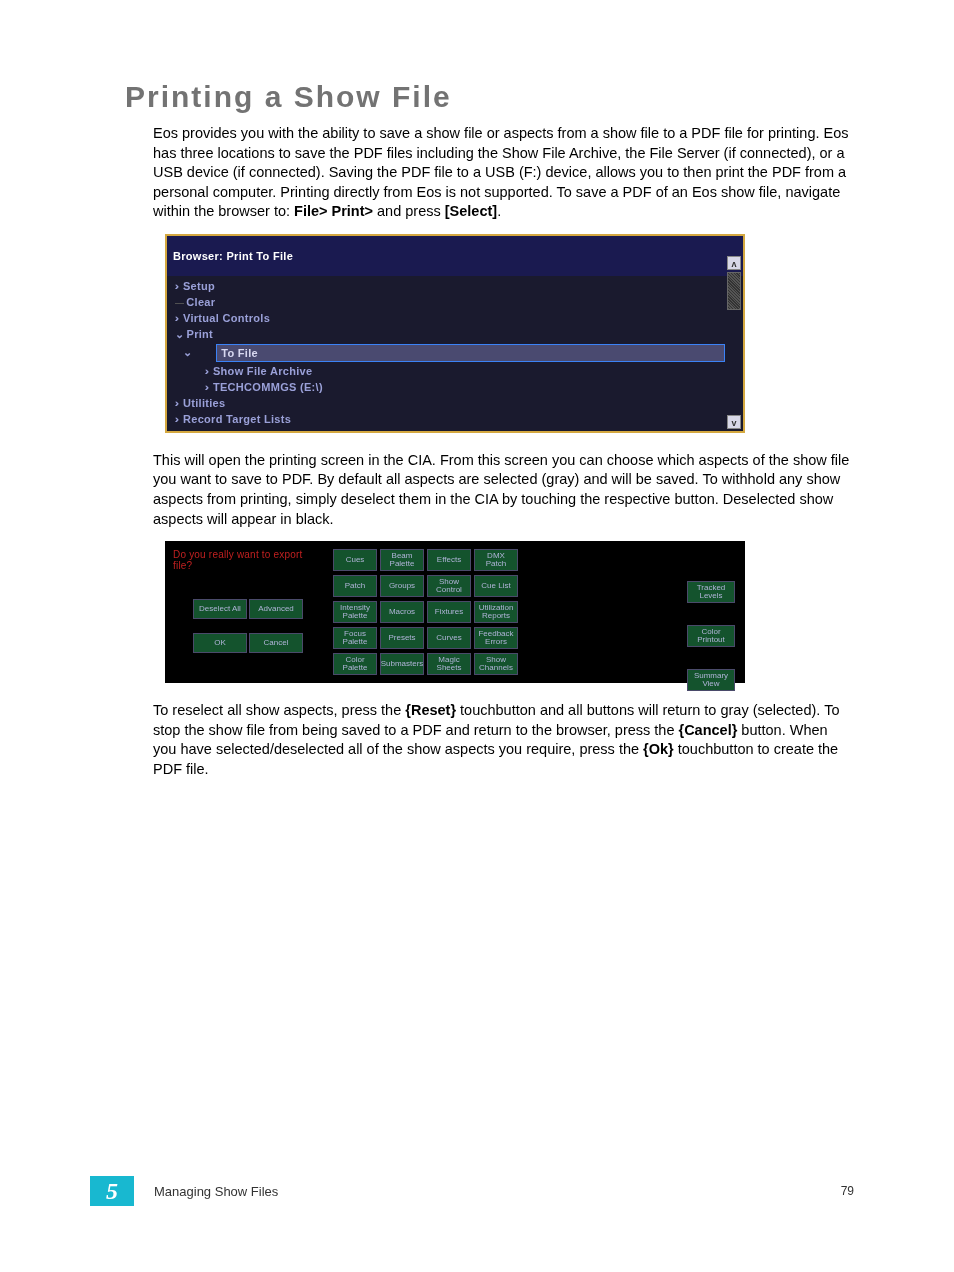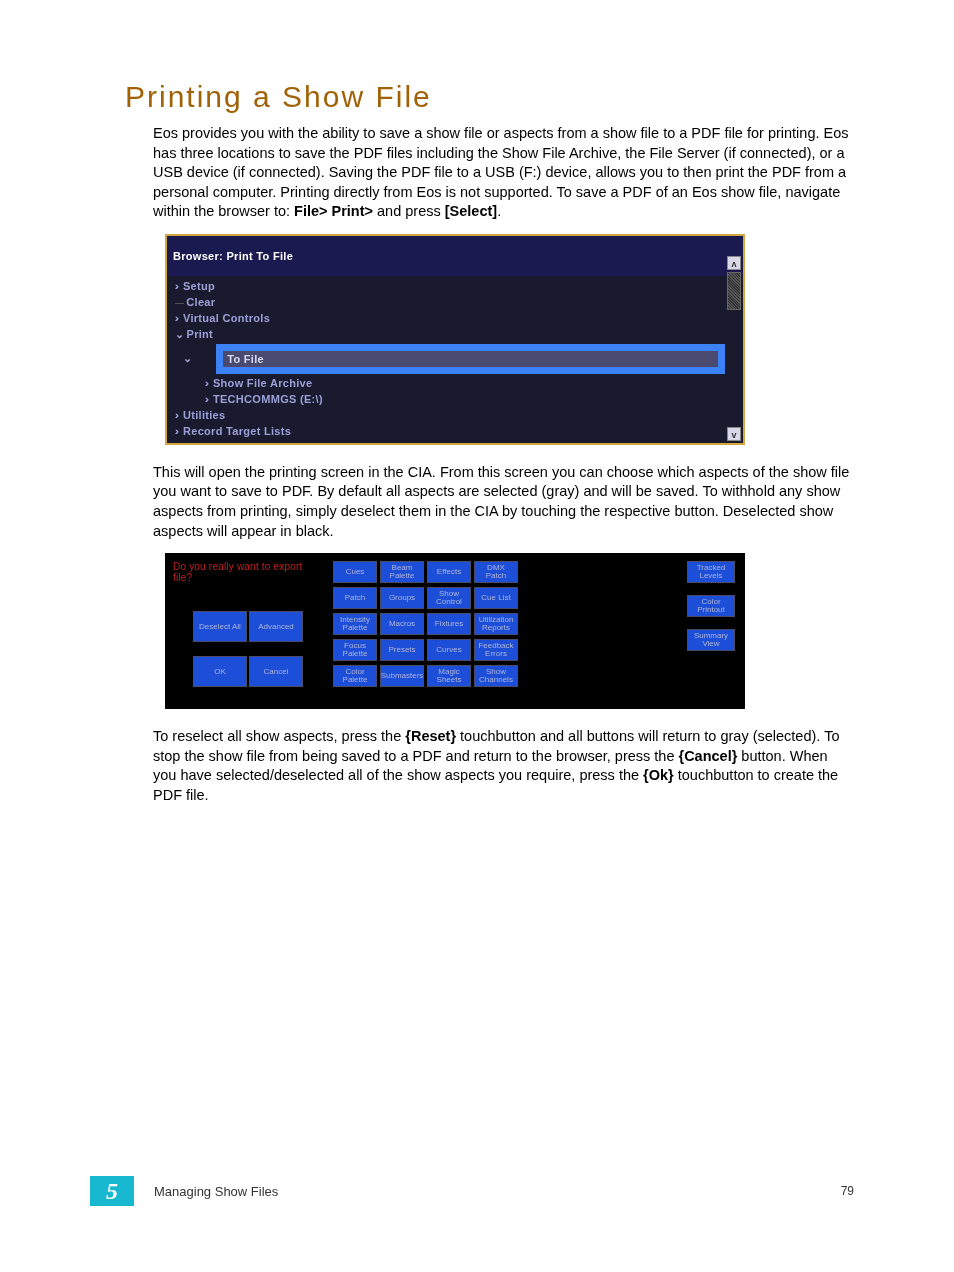--- a/index.html
+++ b/index.html
@@ -9,23 +9,23 @@
     width: 954px;
     height: 1272px;
     position: relative;
     color: #000;
   }
   .content {
     padding: 80px 100px 0 130px;
   }
   h1 {
     font-size: 30px;
-    font-weight: normal;
+    font-weight: bold;
     letter-spacing: 2px;
-    color: #a16207;
+    color: #737373;
     margin-bottom: 10px;
     margin-left: -5px;
   }
   .para {
     font-size: 14.5px;
     line-height: 1.35;
     color: #000;
     margin-bottom: 12px;
     margin-left: 23px;
   }
@@ -56,21 +56,21 @@
   }
   .tree-item {
     padding: 2px 0 2px 8px;
     color: #9aa0d8;
     letter-spacing: 0.3px;
   }
   .tree-item.sel {
     background: #4a4a70;
     color: #d8d8f0;
     margin: 1px 18px 1px 22px;
-    border: 7px solid #3b82f6;
+    border: 1px solid #3b82f6;
     padding: 2px 4px;
   }
   .tree-chev::before { content: "›"; transform: scaleX(1.3); display:inline-block; margin-right: 4px; font-weight: bold; color: #9aa0d8; }
   .tree-down::before { content: "⌄"; display:inline-block; margin-right: 2px; font-weight: bold; color: #9aa0d8; }
   .tree-line::before { content: "—"; color:#555; margin-right:2px; font-size:9px;}
   .indent-2 { padding-left: 38px; }
   .scroll-up, .scroll-dn {
     position: absolute;
     right: 2px;
     width: 14px;
@@ -114,32 +114,32 @@
   .cia-left { float:left; width:150px; }
   .cia-mid { margin-left: 160px; width: 188px; }
   .cia-right { position:absolute; right:8px; top:8px; width:50px; }
   .cia-btn {
     display:inline-flex;
     align-items:center;
     justify-content:center;
     text-align:center;
     width: 44px;
     height: 22px;
-    background: #1d4ed8;
+    background: #14532d;
     border: 1px solid #4a4a6a;
     color: #b0b4d8;
     font-size: 8px;
     line-height: 1.0;
     padding: 1px;
   }
-  .cia-btn.wide { width: 54px; height: 31px; }
+  .cia-btn.wide { width: 54px; height: 20px; }
   .cia-left-grid { margin-top: 28px; }
   .cia-left-row { display:flex; gap:2px; justify-content:center; margin-bottom: 14px; }
   .cia-grid4 { display:grid; grid-template-columns: repeat(4, 44px); gap:4px 3px; }
-  .cia-rcol { display:flex; flex-direction:column; gap:12px; }
+  .cia-rcol { display:flex; flex-direction:column; gap:22px;margin-top:32px; }
 
   
   .footer {
     position: absolute;
     bottom: 66px;
     left: 0;
     right: 0;
     display: flex;
     align-items: center;
   }

